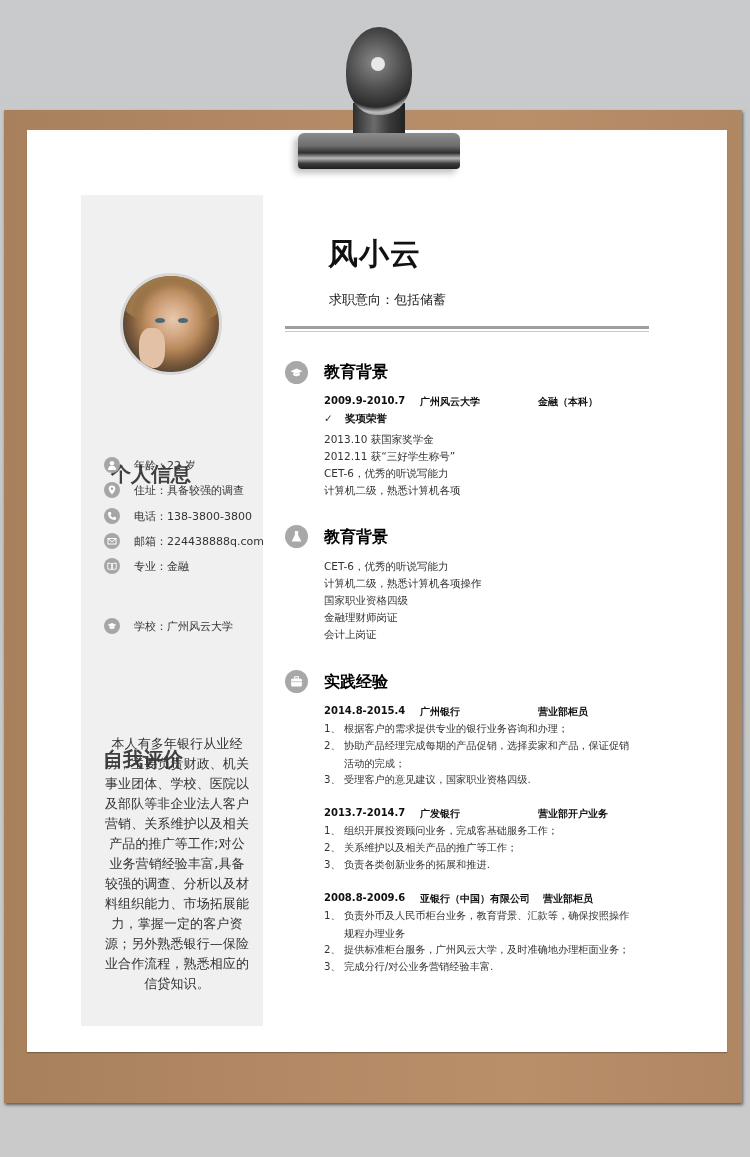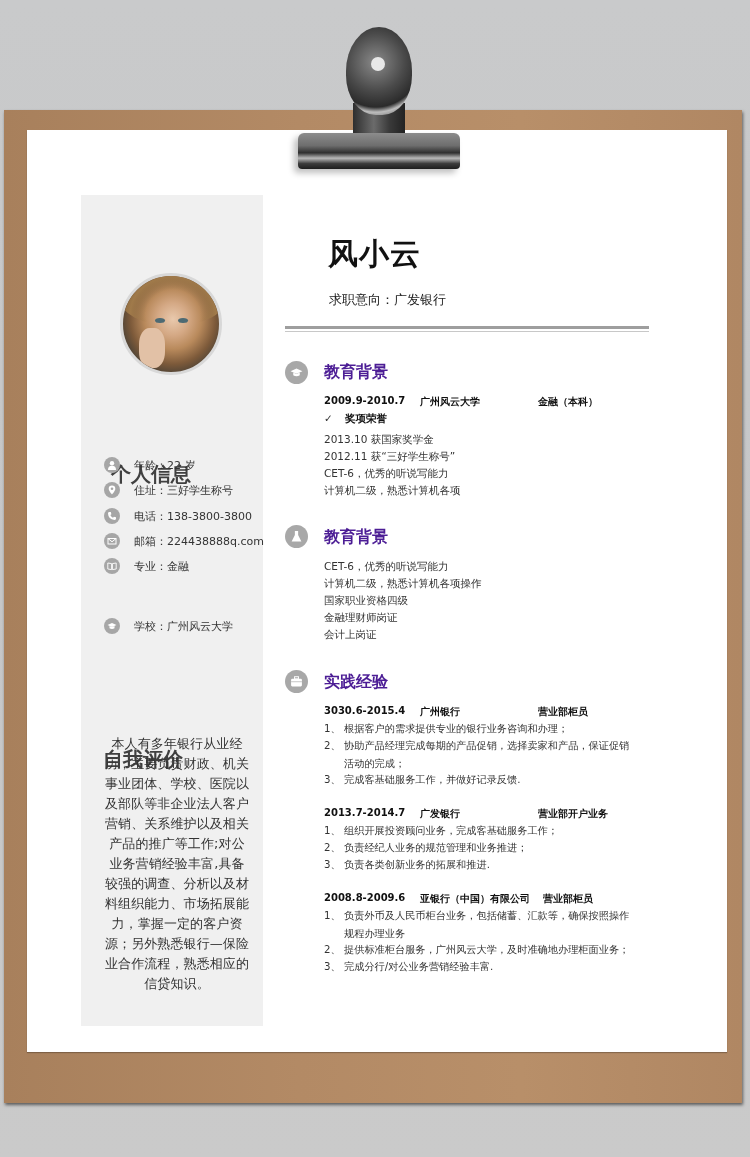--- a/index.html
+++ b/index.html
@@ -32,21 +32,21 @@
   .info-row{position:absolute;left:104px;display:flex;align-items:center;font-size:11px;color:#333;height:20px;}
   .info-icon{width:16px;height:16px;border-radius:50%;background:#a6a6a6;display:flex;align-items:center;justify-content:center;margin-right:14px;color:#fff;font-size:9px;}
   .info-icon svg{width:10px;height:10px;}
   .eval-text{position:absolute;left:103px;top:734px;width:148px;font-size:13px;line-height:20px;color:#333;letter-spacing:0.1px;text-align:center;}
   .name{position:absolute;left:328px;top:234px;font-size:30px;font-weight:bold;color:#111;letter-spacing:1px;}
   .objective{position:absolute;left:329px;top:291px;font-size:13px;color:#222;}
   .rule{position:absolute;left:285px;top:326px;width:364px;height:3px;background:#9e9e9e;}
   .rule2{position:absolute;left:285px;top:331px;width:364px;height:1px;background:#c8c8c8;}
   .sec-icon{position:absolute;left:285px;width:23px;height:23px;border-radius:50%;background:#a8a8a8;display:flex;align-items:center;justify-content:center;}
   .sec-icon svg{width:13px;height:13px;}
-  .sec-title{position:absolute;left:324px;font-size:16px;font-weight:bold;color:#4c1d95;}
+  .sec-title{position:absolute;left:324px;font-size:16px;font-weight:bold;color:#000000;}
   .line{position:absolute;left:324px;font-size:10.5px;color:#333;white-space:nowrap;}
   .bold{font-weight:bold;color:#111;font-family:Liberation Mono, monospace;}
   .job-head{position:absolute;left:324px;font-size:10px;font-weight:bold;color:#111;white-space:nowrap;}
   .job-head span{position:absolute;top:0;}
   .item{position:absolute;left:324px;font-size:10.2px;color:#333;width:310px;line-height:17.5px;}
   .item .num{position:absolute;left:0;top:0;}
   .item .txt{display:block;margin-left:20px;}
 </style>
 </head>
 <body>
@@ -83,21 +83,21 @@
     <span> 22 岁</span>
 </div>
 <div class="info-row" style="top:480px">
   <span class="info-icon">
       <svg viewBox="0 0 10 10">
         <path d="M5 0.5 A3.3 3.3 0 0 1 8.3 3.8 C8.3 6 5 9.5 5 9.5 C5 9.5 1.7 6 1.7 3.8 A3.3 3.3 0 0 1 5 0.5Z" fill="#fff"></path>
         <circle cx="5" cy="3.8" r="1.3" fill="#a6a6a6"></circle>
       </svg>
     </span>
   <span>住址：</span>
-    <span>三好学生称号</span>
+    <span>具备较强的调查</span>
 </div>
 <div class="info-row" style="top:506px">
   <span class="info-icon">
       <svg viewBox="0 0 10 10">
         <path d="M2 1 L3.8 1 L4.4 3.2 L3.3 4.1 Q4.3 6 6 6.8 L6.9 5.7 L9 6.3 L9 8 Q8.5 9 7.5 9 Q1.2 8 1 2.5 Q1 1.4 2 1Z" fill="#fff"></path>
       </svg>
     </span>
   <span>电话：</span>
     <span>138-3800-3800</span>
 </div>
@@ -128,21 +128,21 @@
       </svg>
     </span>
   <span>学校：</span>
     <span>广州风云大学</span>
 </div>
 
 <div class="side-title" style="left:103px;top:710px;">自我评价</div>
 <div class="eval-text">本人有多年银行从业经历，主要负责财政、机关事业团体、学校、医院以及部队等非企业法人客户营销、关系维护以及相关产品的推广等工作;对公业务营销经验丰富,具备较强的调查、分析以及材料组织能力、市场拓展能力，掌握一定的客户资源；另外熟悉银行—保险业合作流程，熟悉相应的信贷知识。</div>
 
 <div class="name">风小云</div>
-<div class="objective">求职意向：广发银行</div>
+<div class="objective">求职意向：包括储蓄</div>
 <div class="rule"></div>
 <div class="rule2"></div>
 
 <div class="sec-icon" style="top:361px">
     <svg viewBox="0 0 12 12">
       <path d="M0.5 4.8 L6 2.4 L11.5 4.8 L6 7.2Z" fill="#fff"></path>
       <path d="M3 6 L3 8.6 Q6 10.3 9 8.6 L9 6 L6 7.3Z" fill="#fff"></path>
     </svg>
   </div>
 <div class="sec-title" style="top:362px">教育背景</div>
@@ -173,63 +173,63 @@
 <div class="sec-icon" style="top:670px">
     <svg viewBox="0 0 12 12">
       <rect x="1" y="3.5" width="10" height="7" rx="1" fill="#fff"></rect>
       <rect x="4.2" y="1.6" width="3.6" height="2" fill="none" stroke="#fff" stroke-width="0.9"></rect>
       <rect x="1" y="6" width="10" height="0.6" fill="#a8a8a8"></rect>
     </svg>
   </div>
 <div class="sec-title" style="top:672px">实践经验</div>
 
 <div class="job-head" style="top:705px">
-  <span style="left:0">3030.6-2015.4</span>
+  <span style="left:0">2014.8-2015.4</span>
   <span style="left:96px">广州银行</span>
   <span style="left:214px">营业部柜员</span>
 </div>
 <div class="item" style="top:720px">
     <span class="num">1、</span>
     <span class="txt">根据客户的需求提供专业的银行业务咨询和办理；</span>
   </div>
 <div class="item" style="top:737px">
     <span class="num">2、</span>
     <span class="txt">协助产品经理完成每期的产品促销，选择卖家和产品，保证促销活动的完成；</span>
   </div>
 <div class="item" style="top:771px">
     <span class="num">3、</span>
-    <span class="txt">完成客基础服务工作，并做好记录反馈.</span>
+    <span class="txt">受理客户的意见建议，国家职业资格四级.</span>
   </div>
 
 <div class="job-head" style="top:807px">
   <span style="left:0">2013.7-2014.7</span>
   <span style="left:96px">广发银行</span>
   <span style="left:214px">营业部开户业务</span>
 </div>
 <div class="item" style="top:822px">
     <span class="num">1、</span>
     <span class="txt">组织开展投资顾问业务，完成客基础服务工作；</span>
   </div>
 <div class="item" style="top:839px">
     <span class="num">2、</span>
-    <span class="txt">负责经纪人业务的规范管理和业务推进；</span>
+    <span class="txt">关系维护以及相关产品的推广等工作；</span>
   </div>
 <div class="item" style="top:856px">
     <span class="num">3、</span>
     <span class="txt">负责各类创新业务的拓展和推进.</span>
   </div>
 
 <div class="job-head" style="top:892px">
   <span style="left:0">2008.8-2009.6</span>
   <span style="left:96px">亚银行（中国）有限公司</span>
   <span style="left:219px">营业部柜员</span>
 </div>
 <div class="item" style="top:907px">
     <span class="num">1、</span>
-    <span class="txt">负责外币及人民币柜台业务，包括储蓄、汇款等，确保按照操作规程办理业务</span>
+    <span class="txt">负责外币及人民币柜台业务，教育背景、汇款等，确保按照操作规程办理业务</span>
   </div>
 <div class="item" style="top:941px">
     <span class="num">2、</span>
     <span class="txt">提供标准柜台服务，广州风云大学，及时准确地办理柜面业务；</span>
   </div>
 <div class="item" style="top:958px">
     <span class="num">3、</span>
     <span class="txt">完成分行/对公业务营销经验丰富.</span>
   </div>
 

